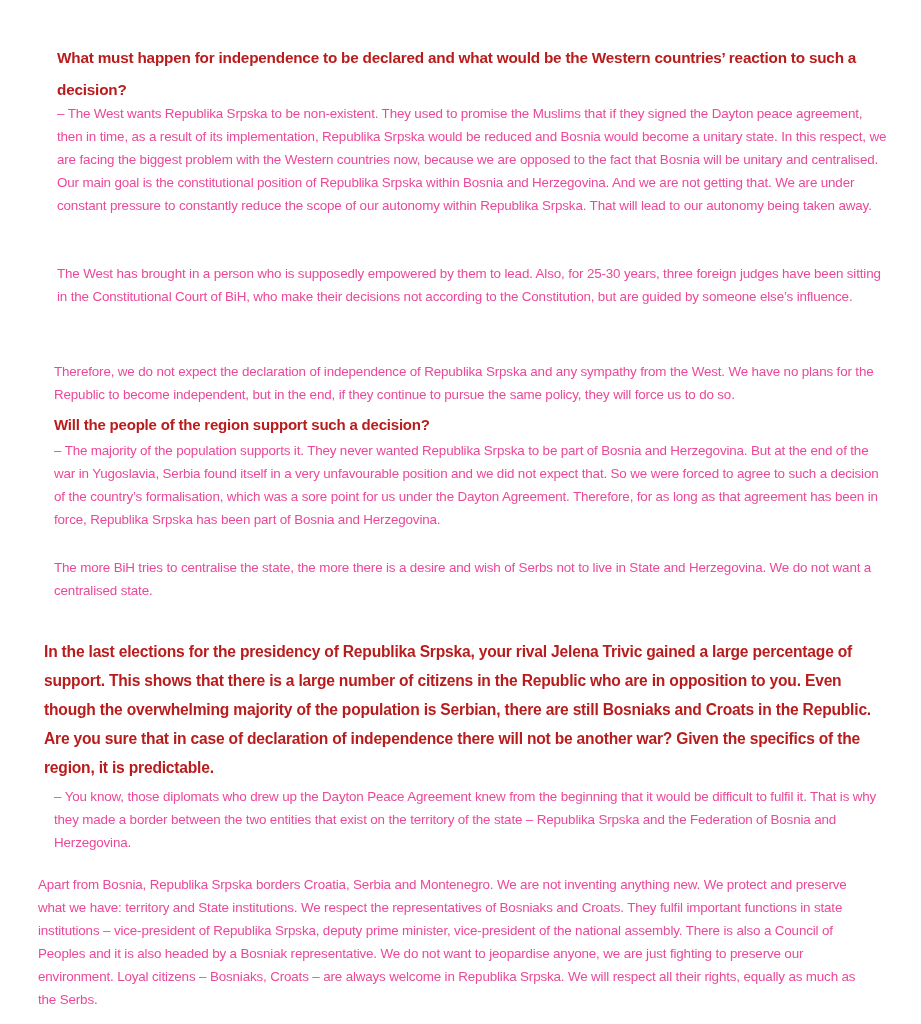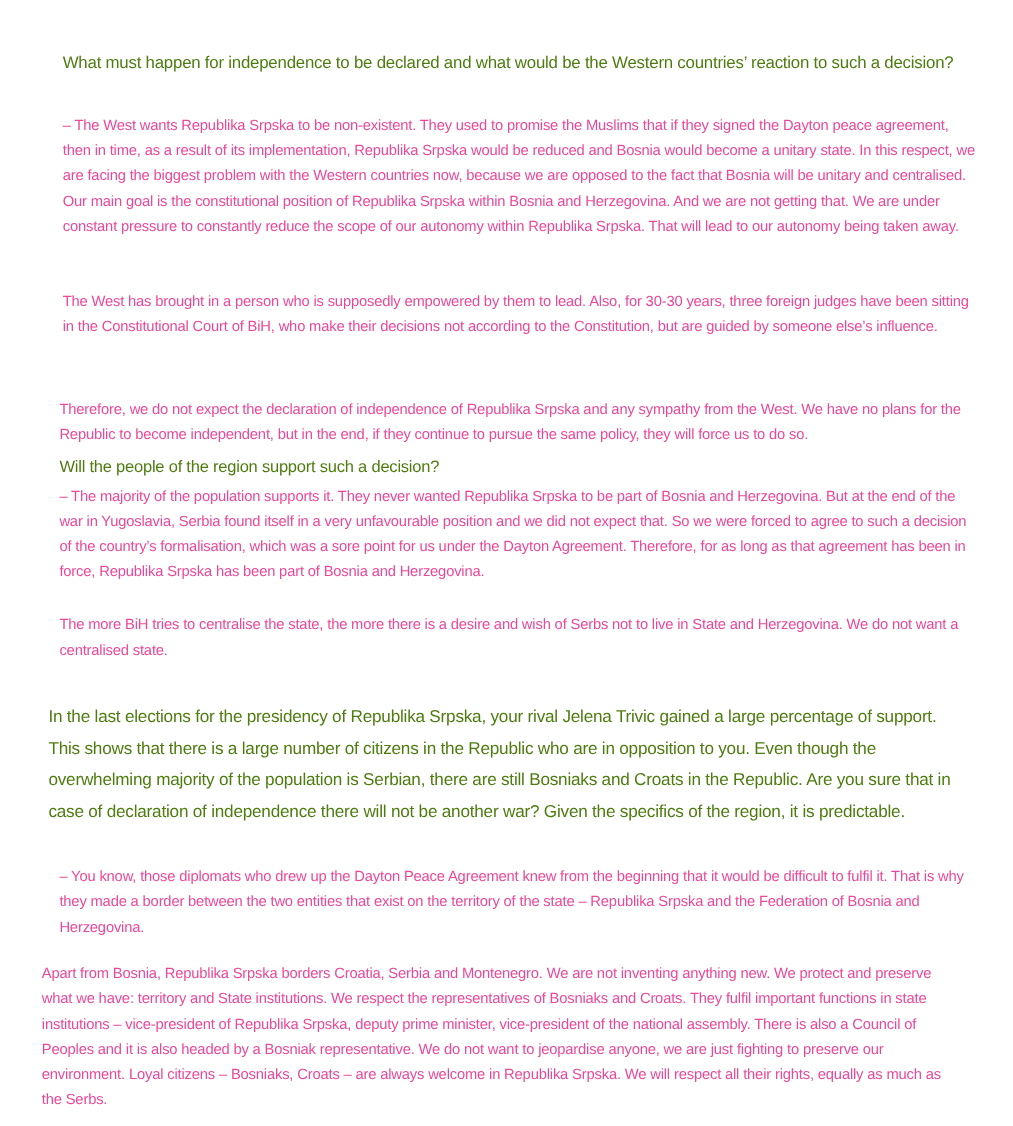--- a/index.html
+++ b/index.html
@@ -15,22 +15,22 @@
     font-family: "Liberation Sans", "DejaVu Sans", sans-serif;
   }
   .article {
     position: absolute;
     left: 0;
     top: 0;
     width: 921px;
   }
   .q {
     position: absolute;
-    color: #4d7c0f;
-    font-weight: normal;
+    color: #b91c1c;
+    font-weight: bold;
     letter-spacing: -0.2px;
   }
   .a {
     position: absolute;
     color: #ec4899;
     font-size: 13.4px;
     line-height: 23px;
     letter-spacing: -0.15px;
   }
   #q1 { left: 57px; top: 27px; width: 820px; font-size: 15.3px; line-height: 32px; }
@@ -43,21 +43,21 @@
   #q3 { left: 44px; top: 621px; width: 830px; font-size: 15.6px; line-height: 29px; }
   #a6 { left: 54px; top: 772px; width: 830px; }
   #a7 { left: 38px; top: 860px; width: 830px; }
 </style>
 </head>
 <body>
 
 <div class="article">
   <h3 id="q1" class="q">What must happen for independence to be declared and what would be the Western countries’ reaction to such a decision?</h3>
   <p id="a1" class="a">– The West wants Republika Srpska to be non-existent. They used to promise the Muslims that if they signed the Dayton peace agreement, then in time, as a result of its implementation, Republika Srpska would be reduced and Bosnia would become a unitary state. In this respect, we are facing the biggest problem with the Western countries now, because we are opposed to the fact that Bosnia will be unitary and centralised. Our main goal is the constitutional position of Republika Srpska within Bosnia and Herzegovina. And we are not getting that. We are under constant pressure to constantly reduce the scope of our autonomy within Republika Srpska. That will lead to our autonomy being taken away.</p>
-  <p id="a2" class="a">The West has brought in a person who is supposedly empowered by them to lead. Also, for 30-30 years, three foreign judges have been sitting in the Constitutional Court of BiH, who make their decisions not according to the Constitution, but are guided by someone else’s influence.</p>
+  <p id="a2" class="a">The West has brought in a person who is supposedly empowered by them to lead. Also, for 25-30 years, three foreign judges have been sitting in the Constitutional Court of BiH, who make their decisions not according to the Constitution, but are guided by someone else’s influence.</p>
   <p id="a3" class="a">Therefore, we do not expect the declaration of independence of Republika Srpska and any sympathy from the West. We have no plans for the Republic to become independent, but in the end, if they continue to pursue the same policy, they will force us to do so.</p>
 
   <h3 id="q2" class="q">Will the people of the region support such a decision?</h3>
   <p id="a4" class="a">– The majority of the population supports it. They never wanted Republika Srpska to be part of Bosnia and Herzegovina. But at the end of the war in Yugoslavia, Serbia found itself in a very unfavourable position and we did not expect that. So we were forced to agree to such a decision of the country’s formalisation, which was a sore point for us under the Dayton Agreement. Therefore, for as long as that agreement has been in force, Republika Srpska has been part of Bosnia and Herzegovina.</p>
   <p id="a5" class="a">The more BiH tries to centralise the state, the more there is a desire and wish of Serbs not to live in State and Herzegovina. We do not want a centralised state.</p>
 
   <h3 id="q3" class="q">In the last elections for the presidency of Republika Srpska, your rival Jelena Trivic gained a large percentage of support. This shows that there is a large number of citizens in the Republic who are in opposition to you. Even though the overwhelming majority of the population is Serbian, there are still Bosniaks and Croats in the Republic. Are you sure that in case of declaration of independence there will not be another war? Given the specifics of the region, it is predictable.</h3>
   <p id="a6" class="a">– You know, those diplomats who drew up the Dayton Peace Agreement knew from the beginning that it would be difficult to fulfil it. That is why they made a border between the two entities that exist on the territory of the state – Republika Srpska and the Federation of Bosnia and Herzegovina.</p>
   <p id="a7" class="a">Apart from Bosnia, Republika Srpska borders Croatia, Serbia and Montenegro. We are not inventing anything new. We protect and preserve what we have: territory and State institutions. We respect the representatives of Bosniaks and Croats. They fulfil important functions in state institutions – vice-president of Republika Srpska, deputy prime minister, vice-president of the national assembly. There is also a Council of Peoples and it is also headed by a Bosniak representative. We do not want to jeopardise anyone, we are just fighting to preserve our environment. Loyal citizens – Bosniaks, Croats – are always welcome in Republika Srpska. We will respect all their rights, equally as much as the Serbs.</p>
 </div>

